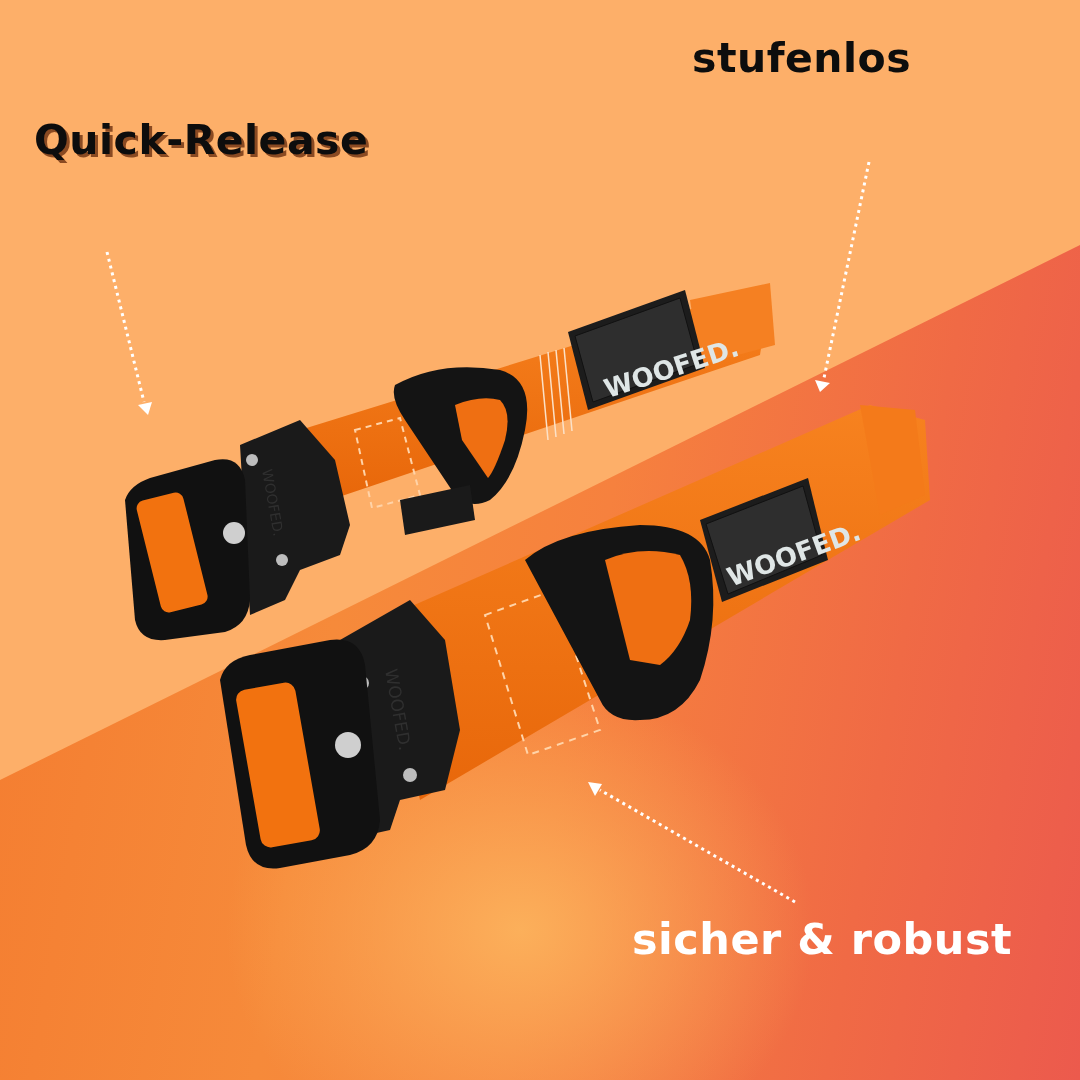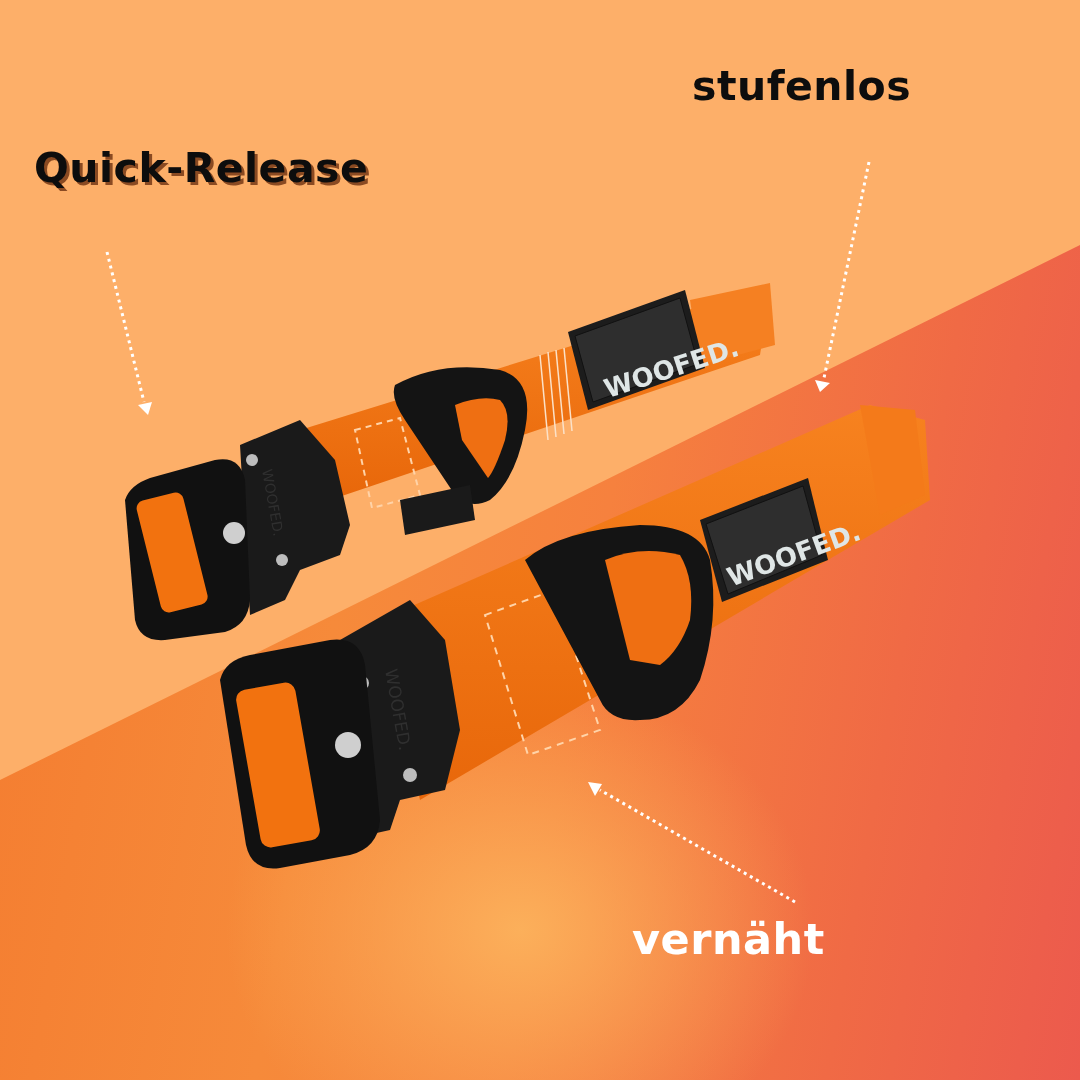--- a/index.html
+++ b/index.html
@@ -13,21 +13,21 @@
         radial-gradient(ellipse 420px 360px at 520px 930px, rgba(252,178,92,0.95), rgba(252,178,92,0) 70%),
         linear-gradient(100deg, #F47A2E 0%, #F68A3A 35%, #F6813E 55%, #F06A45 80%, #EC5A4D 100%);
     }
     .label {
       position: absolute;
       font-family: "DejaVu Sans", sans-serif;
       font-weight: bold;
       letter-spacing: 0.5px;
       line-height: 1;
     }
-    .label-dark { color: #0d0d0d; font-size: 41px; margin-top: 28px; }
+    .label-dark { color: #0d0d0d; font-size: 41px; }
     .label-shadow { text-shadow: 3px 3px 0 #8a4a22; text-align: center; }
     .label-light { color: #ffffff; font-size: 43px; }
     .label-line { display: block; white-space: nowrap; }
     svg.overlay { position: absolute; inset: 0; }
   </style>
 </head>
 <body>
 
 <div class="canvas">
   <div class="bg-top"></div>
@@ -119,15 +119,15 @@
 
   <div class="label label-dark label-shadow" style="left:34px; top:120px;">
     <span class="label-line" style="margin-bottom:33px;">Quick-Release</span>
   </div>
 
   <div class="label label-dark" style="left:692px; top:38px;">
     <span class="label-line" style="margin-bottom:33px;">stufenlos</span>
   </div>
 
   <div class="label label-light" style="left:632px; top:918px;">
-    <span class="label-line">vernäht</span>
+    <span class="label-line" style="margin-bottom:28px;">sicher &amp; robust</span>
   </div>
 </div>
 
 </body></html>

